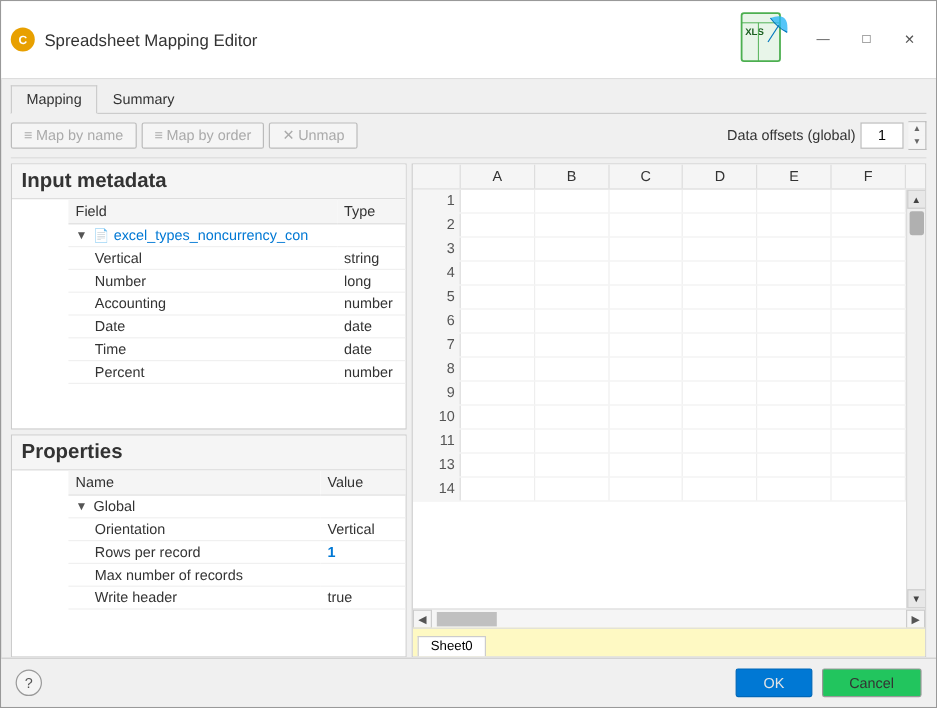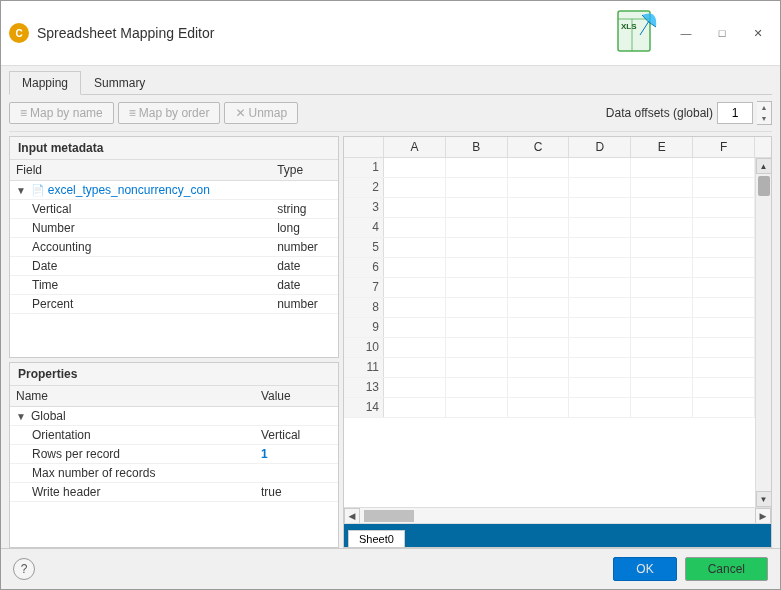--- a/index.html
+++ b/index.html
@@ -160,37 +160,38 @@
       border: 1px solid #ccc;
       background: #fff;
       display: flex;
       flex-direction: column;
       overflow: hidden;
     }
     .section-header {
       background: #f5f5f5;
       padding: 4px 8px;
       font-weight: bold;
-      font-size: 12px;
+      font-size: 17px;
       border-bottom: 1px solid #ddd;
       color: #333;
     }
     .input-metadata {
       flex: 1.2;
       margin-bottom: 4px;
       min-height: 150px;
     }
     .properties-section {
       flex: 1;
       min-height: 130px;
     }
     .table-container {
       flex: 1;
       overflow: auto;
       position: relative;
+      padding-left: 47px;
     }
     table {
       width: 100%;
       border-collapse: collapse;
       font-size: 12px;
     }
     th {
       background: #f5f5f5;
       border-bottom: 1px solid #ddd;
       padding: 3px 6px;
@@ -309,21 +310,21 @@
       position: absolute;
       left: 4px;
       width: 50px;
       height: 12px;
       top: 2px;
       background: #c0c0c0;
     }
     .sheet-tabs {
       display: flex;
       border-top: 1px solid #ddd;
-      background: #0369a1;
+      background: #fef9c3;
       padding: 2px 4px 0 4px;
       height: 24px;
       align-items: flex-end;
     }
     .sheet-tab {
       padding: 2px 10px;
       border: 1px solid #ccc;
       background: #e0e0e0;
       font-size: 11px;
       cursor: pointer;

